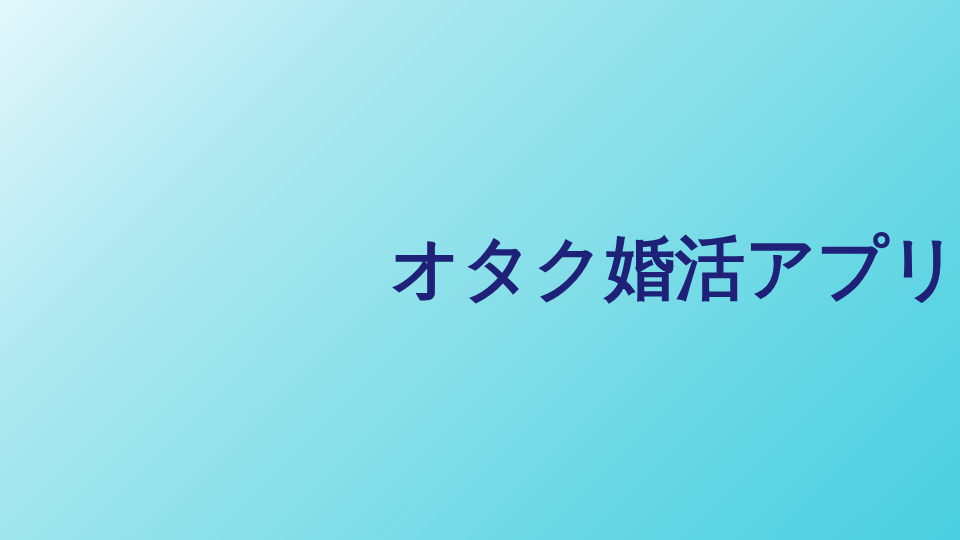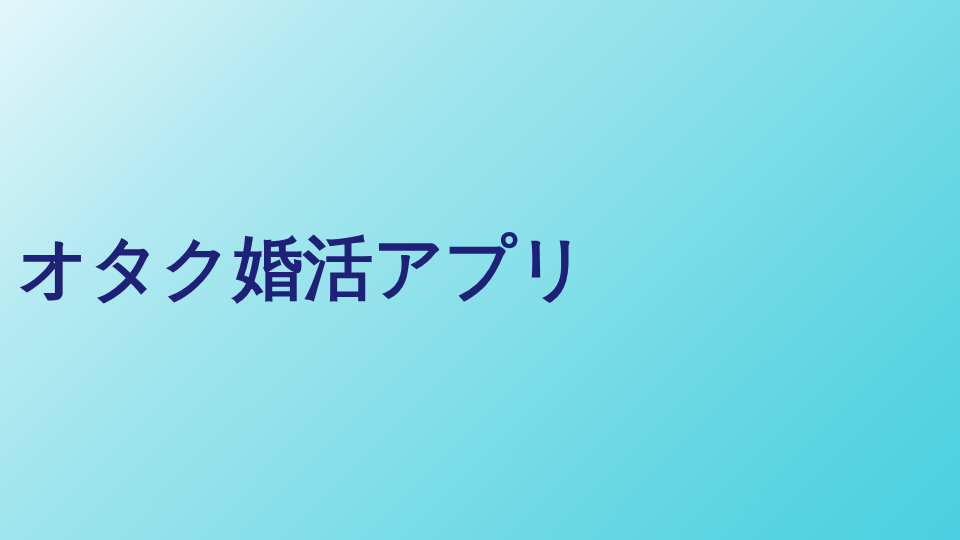--- a/index.html
+++ b/index.html
@@ -35,27 +35,27 @@
         #86dfe9 54%,
         #6ed9e5 70%,
         #59d3e2 86%,
         #4bcfe0 100%
     );
   }
 
   
   .headline-wrap {
     position: absolute;
-    left: 18px;
+    left: 4px;
     right: 0;
     top: 0;
     height: 536px;           
     display: flex;
     align-items: center;
-    justify-content: flex-start;
+    justify-content: flex-end;
     pointer-events: none;
   }
 
   .headline {
     margin: 0;
     font-family: "DejaVu Sans", "Liberation Sans", sans-serif;
     font-size: 70px;
     font-weight: 700;
     line-height: 1;
     letter-spacing: 0px;

